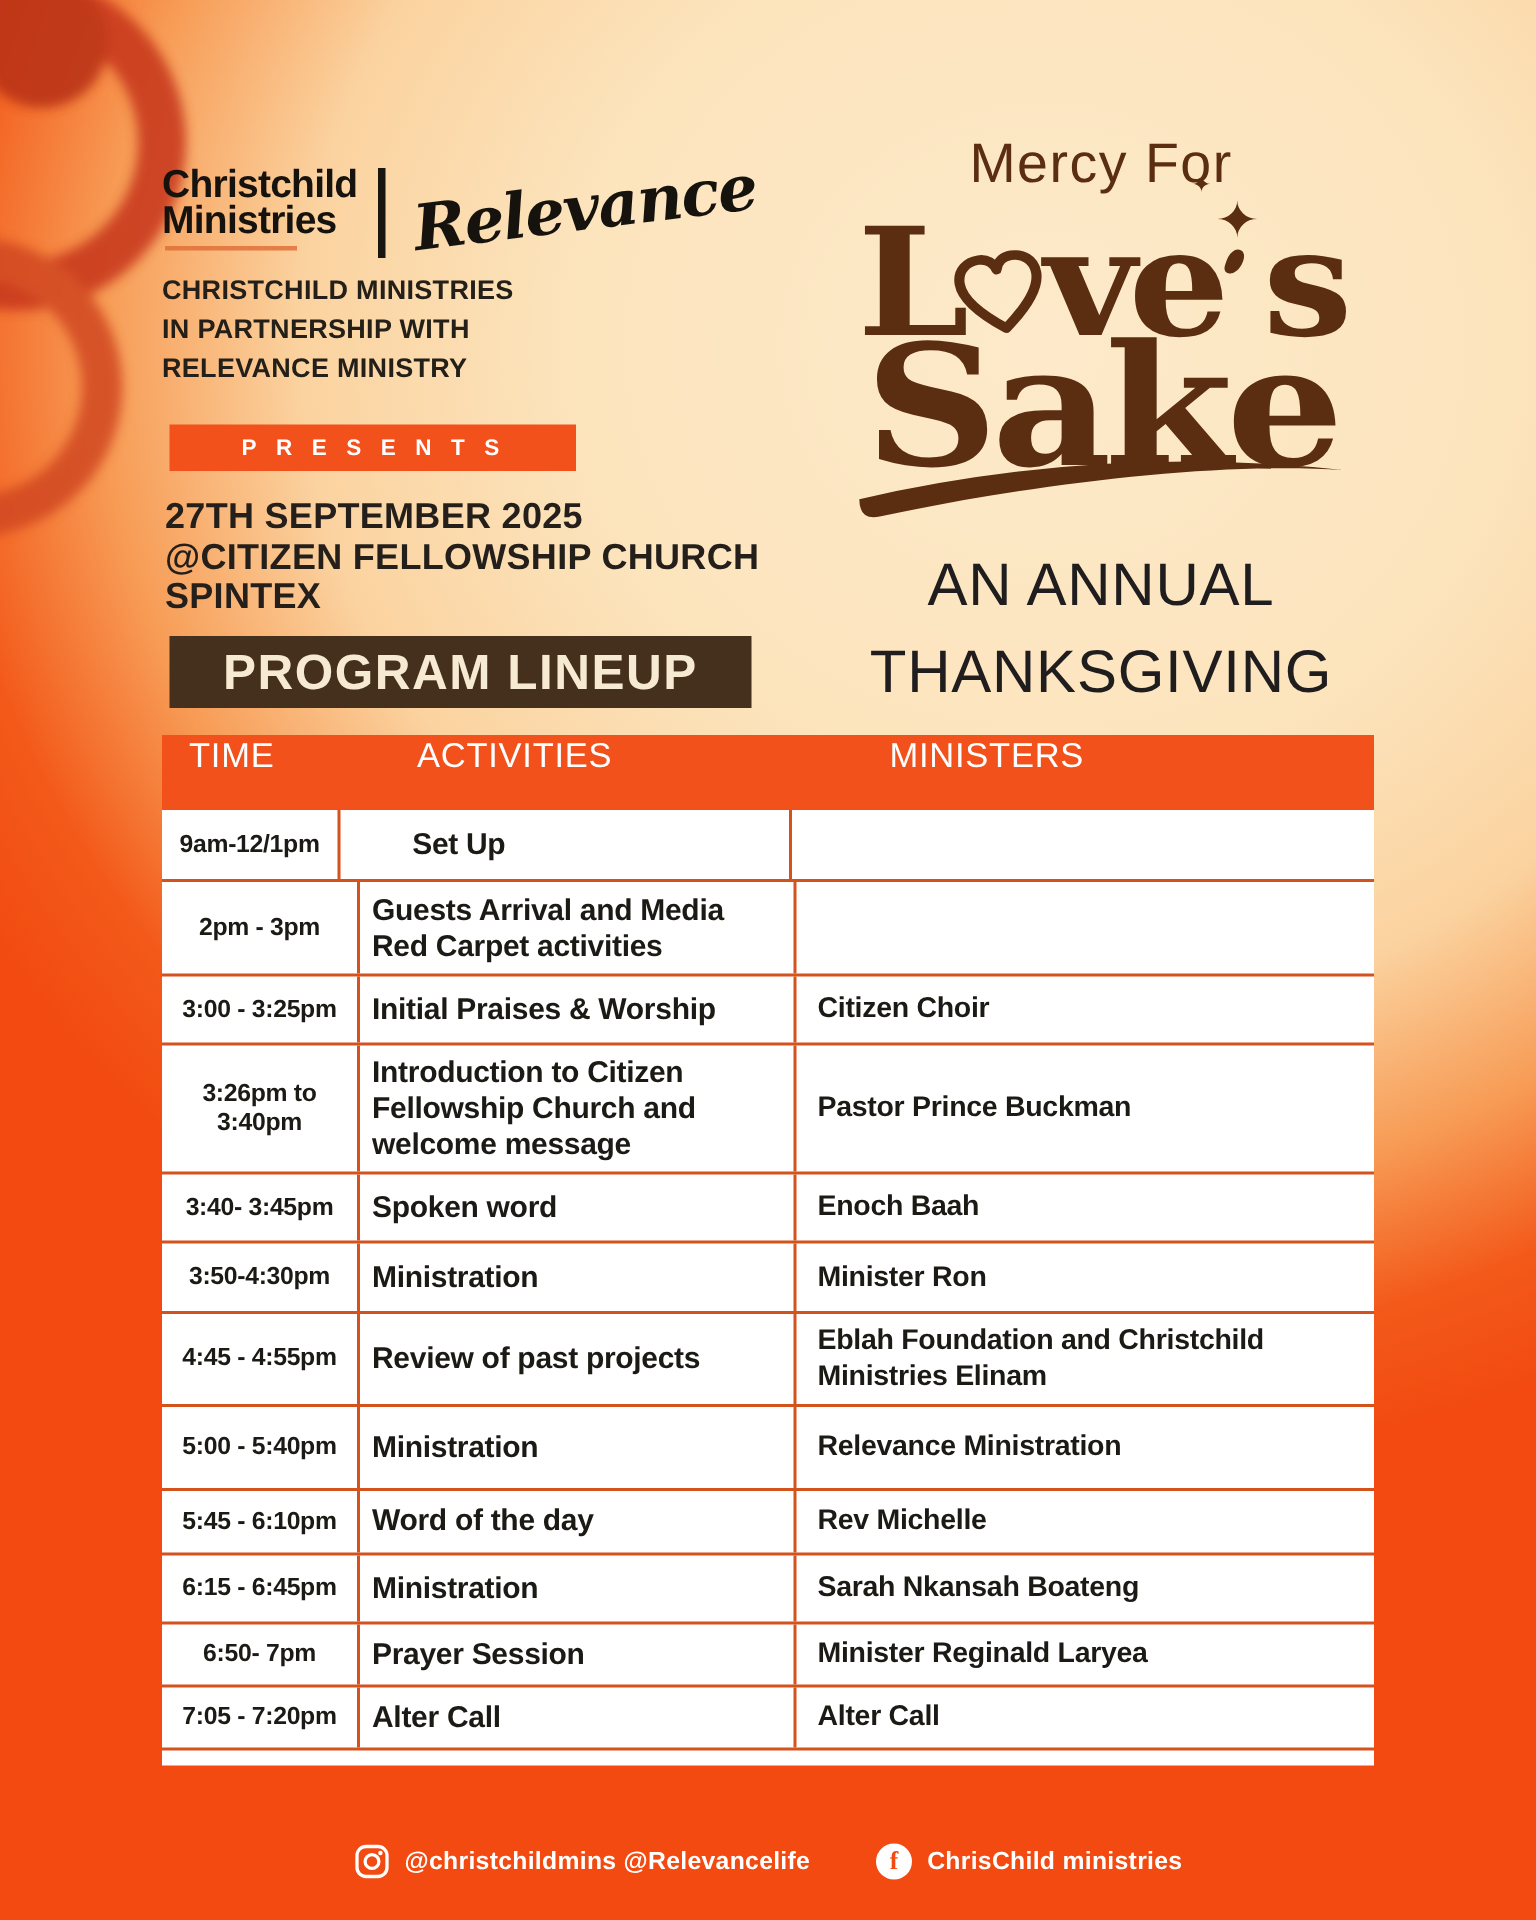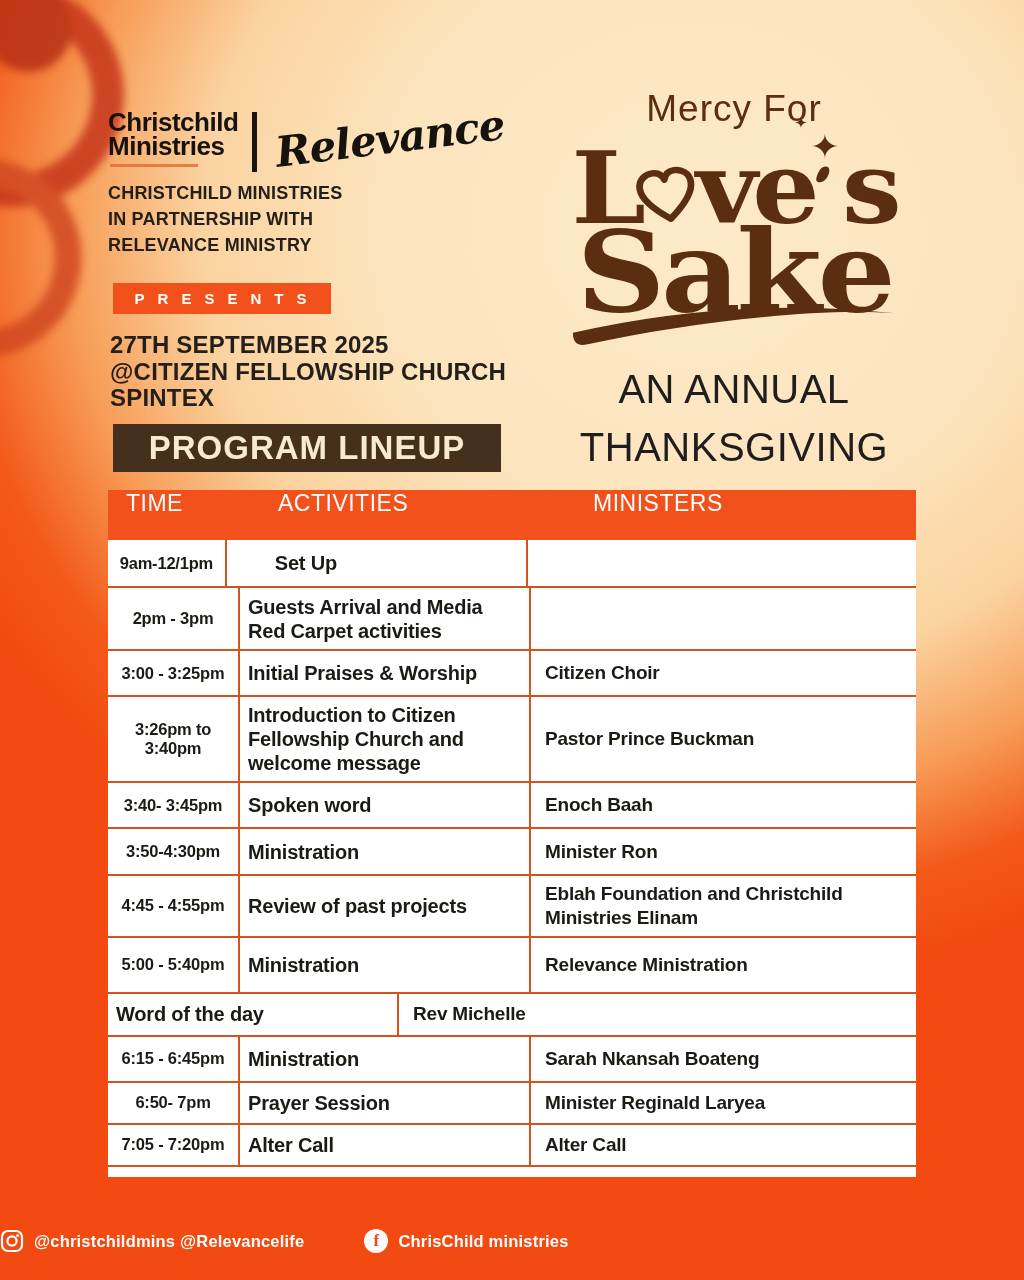--- a/index.html
+++ b/index.html
@@ -27,21 +27,21 @@
   .logo-bar{width:5px;height:60px;background:#191611;margin:2px 18px 0 14px;}
   .script-logo{
     font-family:"DejaVu Serif", serif;font-style:italic;font-weight:700;font-size:42px;
     color:#16130f;transform:rotate(-7deg);letter-spacing:-1px;margin-top:4px;
   }
   
   .partnership{position:absolute;left:108px;top:180px;font-size:18px;font-weight:800;
     line-height:26px;color:#242019;letter-spacing:0.2px;}
   
   .presents{
-    position:absolute;left:113px;top:283px;width:218px;height:31px;background:var(--accent);
+    position:absolute;left:113px;top:283px;width:271px;height:31px;background:var(--accent);
     color:#fff;font-weight:800;font-size:15px;letter-spacing:13px;
     display:flex;align-items:center;justify-content:center;padding-left:10px;
   }
   
   .datevenue{position:absolute;left:110px;top:332px;font-size:24px;font-weight:800;
     line-height:26.5px;color:#241f1b;letter-spacing:0.2px;}
   
   .lineup{
     position:absolute;left:113px;top:424px;width:388px;height:48px;background:var(--banner_brown);
     color:var(--cream);font-weight:800;font-size:33px;letter-spacing:1px;
@@ -84,21 +84,21 @@
   .srow:nth-of-type(6){min-height:47px;}
   .srow:nth-of-type(7){min-height:44px;}
   .srow:nth-of-type(8){min-height:56px;}
   .srow:nth-of-type(9){min-height:43px;}
   .srow:nth-of-type(10){min-height:46px;}
   .srow:nth-of-type(11){min-height:42px;}
   .srow:nth-of-type(12){min-height:42px;}
   .srow:nth-of-type(13){min-height:47px;}
   
   .footer{position:absolute;left:0;top:1216px;width:1024px;height:50px;display:flex;
-    align-items:center;justify-content:flex-start;gap:60px;color:#fff;}
+    align-items:center;justify-content:center;gap:44px;color:#fff;}
   .social{display:flex;align-items:center;gap:10px;font-size:16.5px;font-weight:700;letter-spacing:0.2px;}
   .fb-circle{width:24px;height:24px;border-radius:50%;background:#fff;color:var(--page_orange);
     display:flex;align-items:center;justify-content:center;font-weight:800;font-size:17px;
     font-family:"Liberation Serif", serif;}
 </style>
 </head>
 <body>
 
 <div class="page">
 
@@ -217,20 +217,21 @@
     <div class="cell cell-minister">Eblah Foundation and Christchild Ministries Elinam</div>
   </div>
 
   <div class="srow">
     <div class="cell cell-time">5:00 - 5:40pm</div>
     <div class="cell cell-activity">Ministration</div>
     <div class="cell cell-minister">Relevance Ministration</div>
   </div>
 
   <div class="srow">
+    <div class="cell cell-time">5:45 - 6:10pm</div>
     <div class="cell cell-activity">Word of the day</div>
     <div class="cell cell-minister">Rev Michelle</div>
   </div>
 
   <div class="srow">
     <div class="cell cell-time">6:15 - 6:45pm</div>
     <div class="cell cell-activity">Ministration</div>
     <div class="cell cell-minister">Sarah Nkansah Boateng</div>
   </div>
 

